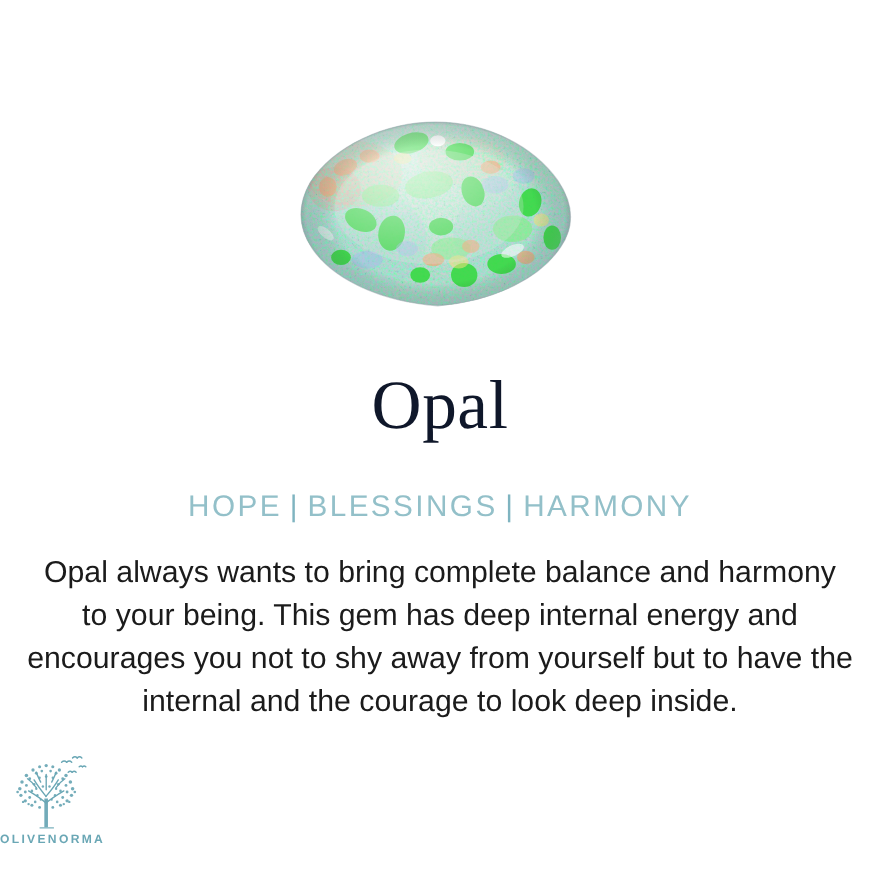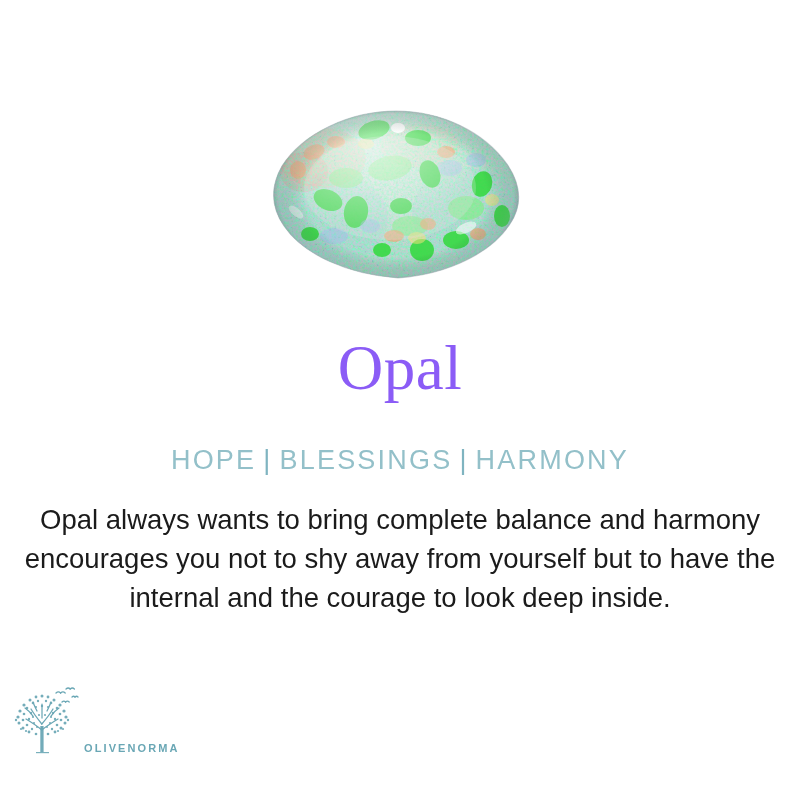--- a/index.html
+++ b/index.html
@@ -37,21 +37,21 @@
   .title {
     position: absolute;
     left: 0;
     top: 332px;
     width: 800px;
     text-align: center;
     font-family: "Liberation Serif", serif;
     font-size: 63px;
     line-height: 72px;
     font-weight: 400;
-    color: #8b5cf6;
+    color: #0f172a;
     letter-spacing: 0.5px;
   }
 
   
   .keywords {
     position: absolute;
     left: 0;
     top: 444px;
     width: 800px;
     text-align: center;
@@ -83,22 +83,22 @@
   }
   .body-text .ln { display: block; }
 
   
   .logo {
     position: absolute;
     left: 0;
     top: 686px;
     width: 800px;
     display: flex;
-    flex-direction: row;
-    align-items: flex-end;
+    flex-direction: column;
+    align-items: flex-start;
   }
   .logo-mark { display: block; width: 84px; height: 68px; }
   .logo-word {
     margin-top: 3px;
     font-family: "Liberation Sans", sans-serif;
     font-size: 11px;
     letter-spacing: 2.1px;
     font-weight: 700;
     color: #6aa7b5;
   }
@@ -249,20 +249,21 @@
   </div>
 
   <div class="title">Opal</div>
 
   <div class="keywords">
     <span>HOPE</span><span class="kw-sep">|</span><span>BLESSINGS</span><span class="kw-sep">|</span><span>HARMONY</span>
   </div>
 
   <div class="body-text">
     <span class="ln">Opal always wants to bring complete balance and harmony</span>
+    <span class="ln">to your being. This gem has deep internal energy and</span>
     <span class="ln">encourages you not to shy away from yourself but to have the</span>
     <span class="ln">internal and the courage to look deep inside.</span>
   </div>
 
   <div class="logo">
     <svg class="logo-mark" viewBox="0 0 84 68" xmlns="http://www.w3.org/2000/svg" aria-hidden="true">
       <g fill="#6aa7b5">
 
         <path d="M40.3 66 L40.3 40 L43.6 40 L43.6 66 Z" opacity="0.95"></path>
         <path d="M36 66 h13 v1.2 h-13 z" opacity="0.9"></path>

